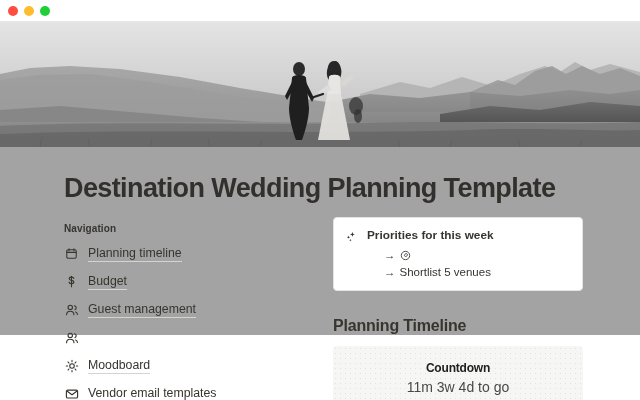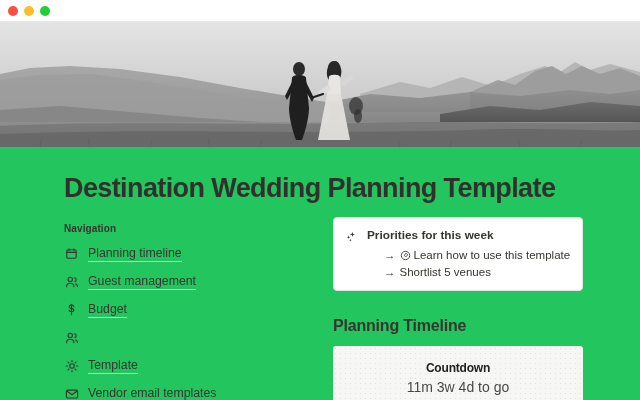--- a/index.html
+++ b/index.html
@@ -27,21 +27,21 @@
   
   .hero {
     position:relative;
     width:640px; height:125px;
     overflow:hidden;
     background:#b9b9b9;
   }
   .hero svg { display:block; width:640px; height:125px; }
 
   
-  .page { position:relative; width:640px; height:253px; background:#22c55e;text-decoration:underline; }
+  .page { position:relative; width:640px; height:188px; background:#a3a3a3;text-decoration:underline; }
 
   .page-title {
     position:absolute; left:64px; top:26px;
     font-size:27px; font-weight:bold;
     letter-spacing:-0.6px;
     color:#32302c;
     white-space:nowrap;
   }
 
   
@@ -222,59 +222,59 @@
         <svg width="13" height="13" viewBox="0 0 16 16" fill="none" stroke="#37352f" stroke-width="1.3">
           <rect x="2.2" y="3.4" width="11.6" height="10.4" rx="1.6"></rect>
           <path d="M5 2.2v2.4M11 2.2v2.4M2.2 6.6h11.6" stroke-linecap="round"></path>
         </svg>
       </span>
       <span class="nav-label">Planning timeline</span>
     </div>
 
     <div class="nav-item">
       <span class="nav-ico">
+        <svg width="13" height="13" viewBox="0 0 16 16" fill="none" stroke="#37352f" stroke-width="1.35">
+          <path d="M8 1.6v12.8" stroke-linecap="round"></path>
+          <path d="M10.8 4.4c0-1.1-1.3-1.8-2.8-1.8s-2.8.8-2.8 2 1.2 1.7 2.8 2 2.9.8 2.9 2.1-1.3 2-2.9 2-2.9-.8-2.9-2" stroke-linecap="round"></path>
+        </svg>
+      </span>
+      <span class="nav-label">Budget</span>
+    </div>
+
+    <div class="nav-item">
+      <span class="nav-ico">
         <svg width="14" height="14" viewBox="0 0 16 16" fill="none" stroke="#37352f" stroke-width="1.25">
           <circle cx="6" cy="5" r="2.5"></circle>
           <path d="M1.8 13.4c0-2.4 1.9-4 4.2-4s4.2 1.6 4.2 4" stroke-linecap="round"></path>
           <path d="M10.6 3.2c1.3.1 2.2 1.1 2.2 2.3 0 1-.6 1.8-1.5 2.1" stroke-linecap="round"></path>
           <path d="M12.2 10.2c1.2.5 2 1.6 2 3" stroke-linecap="round"></path>
         </svg>
       </span>
       <span class="nav-label">Guest management</span>
     </div>
 
     <div class="nav-item">
       <span class="nav-ico">
-        <svg width="13" height="13" viewBox="0 0 16 16" fill="none" stroke="#37352f" stroke-width="1.35">
-          <path d="M8 1.6v12.8" stroke-linecap="round"></path>
-          <path d="M10.8 4.4c0-1.1-1.3-1.8-2.8-1.8s-2.8.8-2.8 2 1.2 1.7 2.8 2 2.9.8 2.9 2.1-1.3 2-2.9 2-2.9-.8-2.9-2" stroke-linecap="round"></path>
-        </svg>
-      </span>
-      <span class="nav-label">Budget</span>
-    </div>
-
-    <div class="nav-item">
-      <span class="nav-ico">
         <svg width="14" height="14" viewBox="0 0 16 16" fill="none" stroke="#37352f" stroke-width="1.25">
           <circle cx="6" cy="5" r="2.5"></circle>
           <path d="M1.8 13.4c0-2.4 1.9-4 4.2-4s4.2 1.6 4.2 4" stroke-linecap="round"></path>
           <path d="M10.6 3.2c1.3.1 2.2 1.1 2.2 2.3 0 1-.6 1.8-1.5 2.1" stroke-linecap="round"></path>
           <path d="M12.2 10.2c1.2.5 2 1.6 2 3" stroke-linecap="round"></path>
         </svg>
       </span>
     </div>
 
     <div class="nav-item">
       <span class="nav-ico">
         <svg width="14" height="14" viewBox="0 0 16 16" fill="none" stroke="#37352f" stroke-width="1.2">
           <circle cx="8" cy="8" r="2.6"></circle>
           <path d="M8 1.4v1.6M8 13v1.6M1.4 8h1.6M13 8h1.6M3.4 3.4l1.2 1.2M11.4 11.4l1.2 1.2M12.6 3.4l-1.2 1.2M4.6 11.4l-1.2 1.2" stroke-linecap="round"></path>
         </svg>
       </span>
-      <span class="nav-label">Template</span>
+      <span class="nav-label">Moodboard</span>
     </div>
 
     <div class="nav-item">
       <span class="nav-ico">
         <svg width="14" height="14" viewBox="0 0 16 16" fill="none" stroke="#37352f" stroke-width="1.3">
           <rect x="1.6" y="3.6" width="12.8" height="9" rx="1.5"></rect>
           <path d="M2.2 4.6L8 8.9l5.8-4.3" stroke-linecap="round" stroke-linejoin="round"></path>
         </svg>
       </span>
       <span class="nav-label">Vendor email templates</span>
@@ -296,21 +296,20 @@
         <div class="pri-title">Priorities for this week</div>
 
         <div class="pri-line">
           <span class="arrow">→</span>
           <span class="target-ico">
             <svg width="11" height="11" viewBox="0 0 16 16" fill="none" stroke="#37352f" stroke-width="1.25">
               <circle cx="8" cy="8" r="6.1"></circle>
               <path d="M10.3 5.7C9.6 5 8.2 5.1 7.3 6c-.9.9-1 2.3-.3 3 .7.7 2.1.6 3-.3.9-.9 1-2.3.3-3z"></path>
             </svg>
           </span>
-          <span>Learn how to use this template</span>
         </div>
 
         <div class="pri-line">
           <span class="arrow">→</span>
           <span>Shortlist 5 venues</span>
         </div>
       </div>
     </div>
 
     <div class="section-title">Planning Timeline</div>

